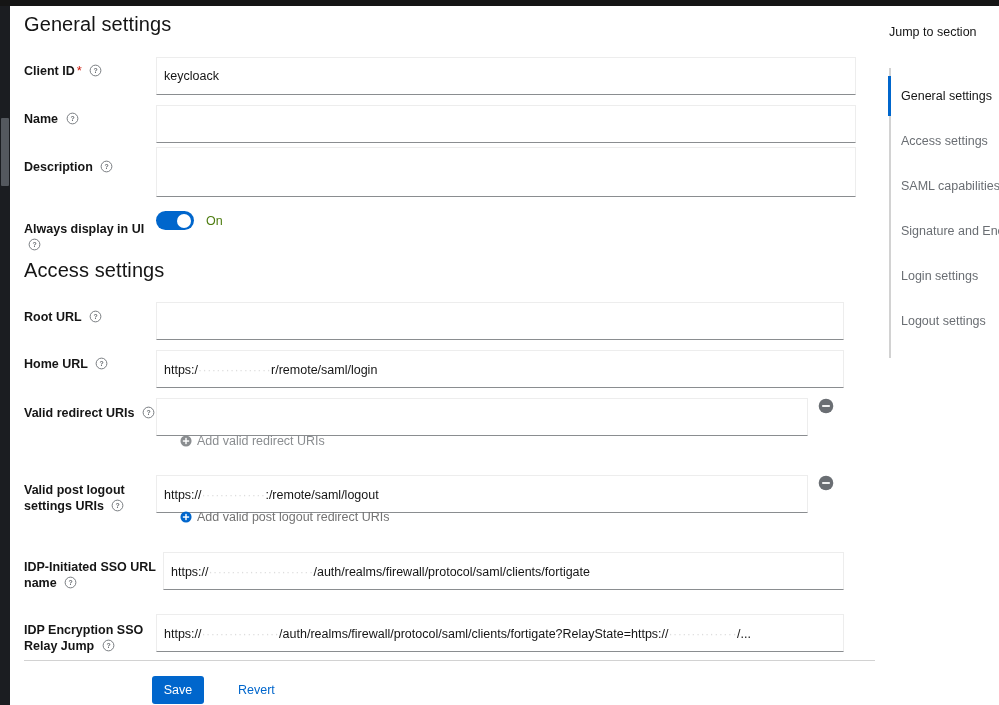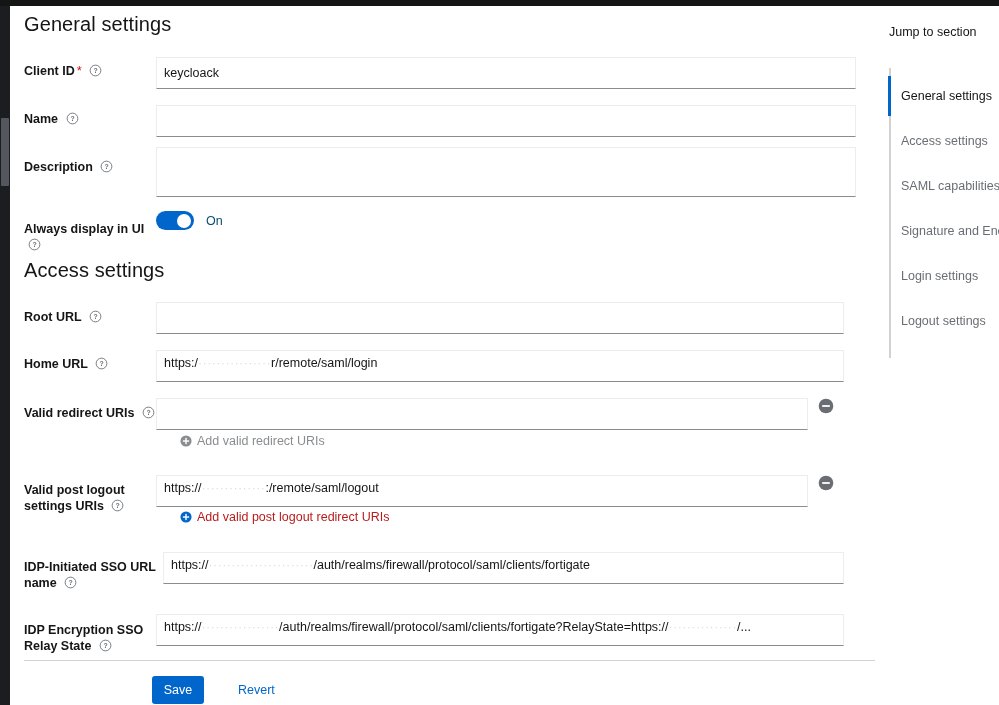--- a/index.html
+++ b/index.html
@@ -84,28 +84,28 @@
     display: inline-block;
     vertical-align: -2px;
     width: 13px; height: 13px;
     margin-left: 4px;
   }
   .help svg { display: block; }
 
   
   .inp {
     position: absolute;
-    height: 32px;
+    height: 38px;
     background: #ffffff;
     border: 1px solid #ededed;
     border-bottom: 1px solid #8a8d90;
     font-family: "Liberation Sans", sans-serif;
     font-size: 12.5px;
     color: #151515;
-    padding: 0 7px;
+    padding: 7px 7px;
     line-height: 25px;
     white-space: nowrap;
     overflow: hidden;
   }
   
   .rd {
     color: rgba(100,100,100,0.22);
     letter-spacing: 0.4px;
   }
   textarea.inp {
@@ -126,36 +126,36 @@
   .toggle .knob {
     position: absolute;
     top: 2.5px; right: 3px;
     width: 14px; height: 14px;
     border-radius: 50%;
     background: #ffffff;
   }
   .toggle-label {
     position: absolute;
     font-size: 12.5px;
-    color: #0c4a6e;
+    color: #4d7c0f;
   }
 
   
   .addlink {
     position: absolute;
     font-size: 12.5px;
     white-space: nowrap;
   }
   .addlink .plus {
     display: inline-block;
     vertical-align: -2px;
     width: 12px; height: 12px;
     margin-right: 5px;
   }
-  .addlink.active { color: #b91c1c; cursor: pointer; }
+  .addlink.active { color: #737373; cursor: pointer; }
   .addlink.disabled { color: #8a8d90; cursor: default; }
 
   
   .minus-btn {
     position: absolute;
     width: 16px; height: 16px;
     cursor: pointer;
   }
 
   
@@ -391,21 +391,21 @@
               <text x="8" y="11.3" font-size="8.5" text-anchor="middle" fill="#6a6e73" font-family="Liberation Sans, sans-serif">?</text>
             </svg>
         </span>
       </div>
       <div class="inp" style="left:153px; top:546px; width:681px;"><span>https://</span><span class="rd">·······················</span><span>/auth/realms/firewall/protocol/saml/clients/fortigate</span></div>
     </div>
 
     <div class="row">
       <div class="lbl" style="top:616px; width:130px;">
         <span>IDP Encryption SSO</span><br>
-        <span>Relay State</span>
+        <span>Relay Jump</span>
         <span class="help">
           <svg viewBox="0 0 16 16" width="13" height="13">
               <circle cx="8" cy="8" r="6.6" fill="none" stroke="#6a6e73" stroke-width="1.1"></circle>
               <text x="8" y="11.3" font-size="8.5" text-anchor="middle" fill="#6a6e73" font-family="Liberation Sans, sans-serif">?</text>
             </svg>
         </span>
       </div>
       <div class="inp" style="left:146px; top:608px; width:688px;"><span>https://</span><span class="rd">·················</span><span>/auth/realms/firewall/protocol/saml/clients/fortigate?RelayState=https://</span><span class="rd">···············</span><span>/...</span></div>
     </div>
 

